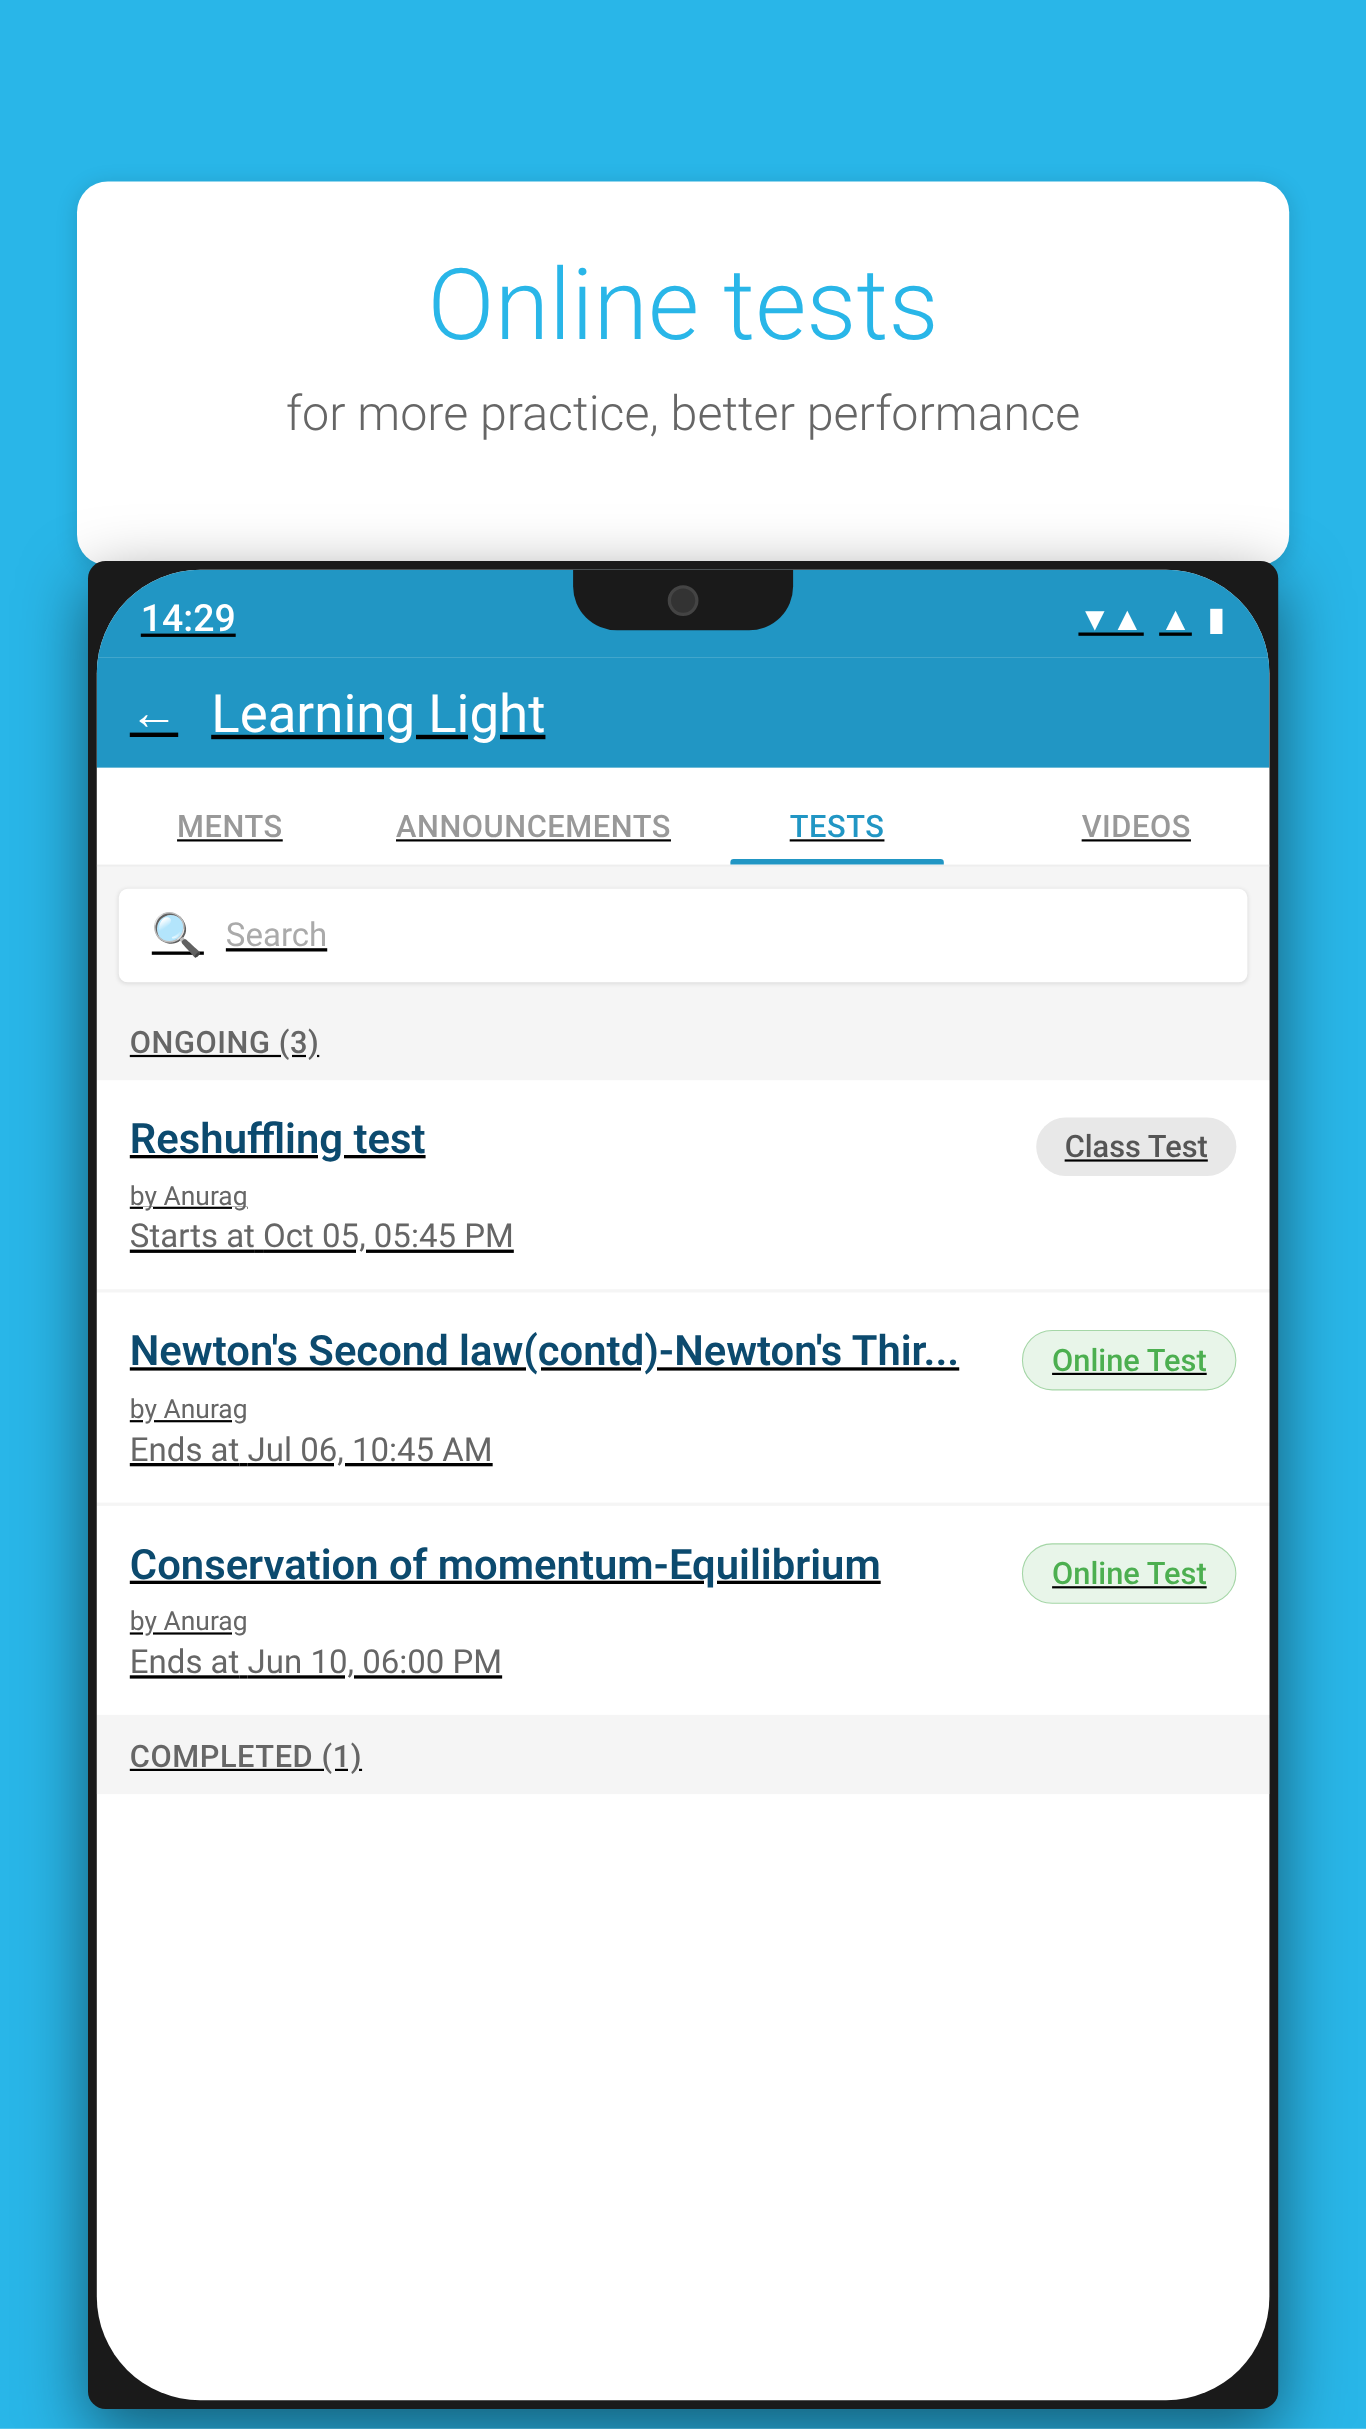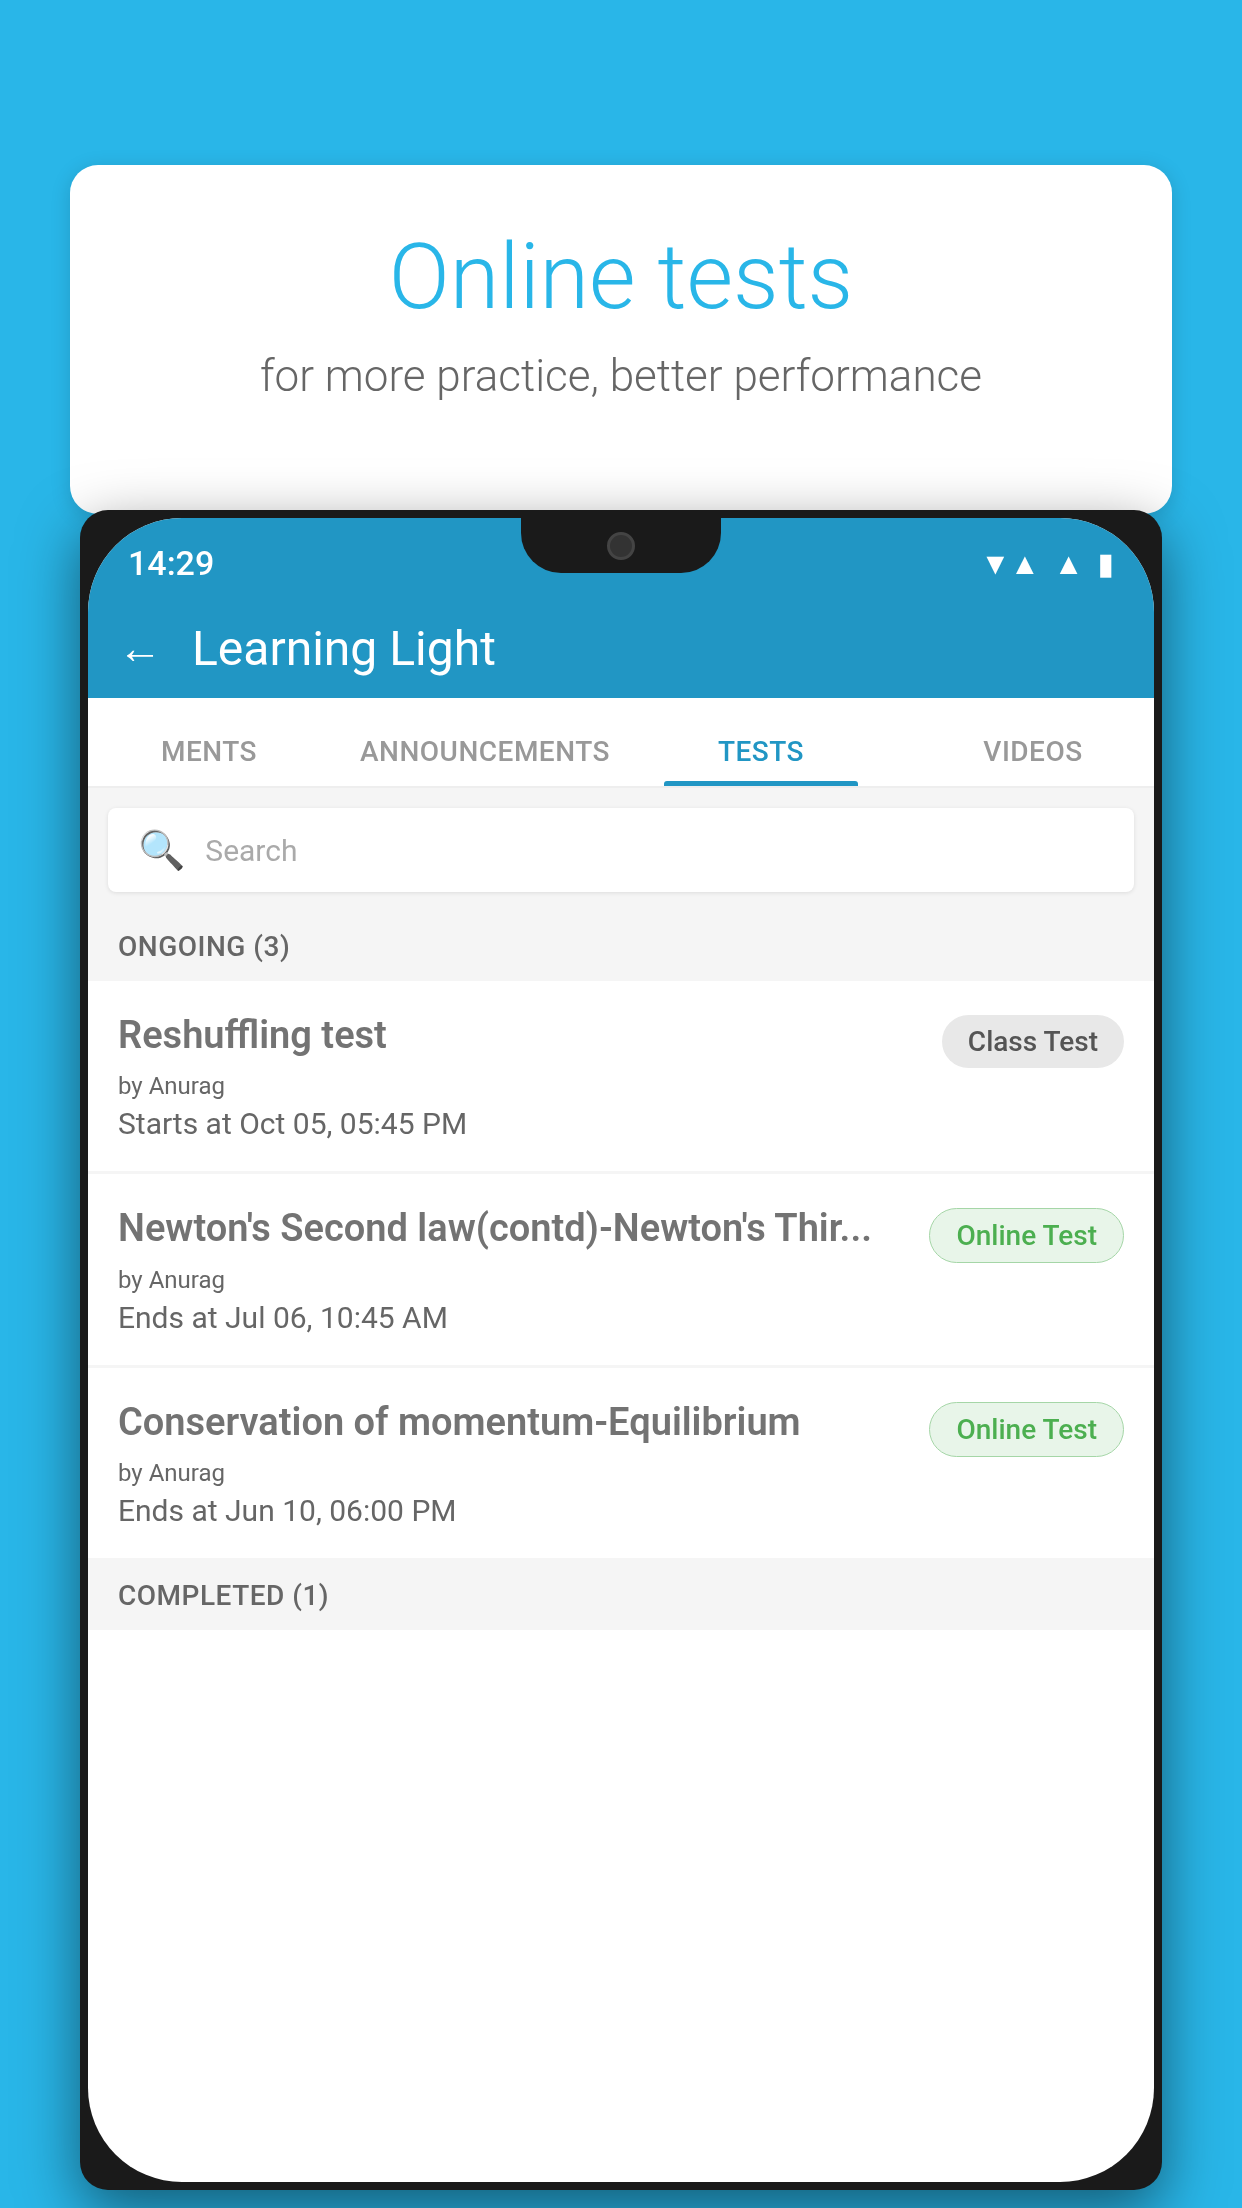--- a/index.html
+++ b/index.html
@@ -61,23 +61,24 @@
       left: 80px;
       right: 80px;
       bottom: 0;
     }
 
     .phone-frame {
       position: relative;
       width: 100%;
       height: 1680px;
       background: #1a1a1a;
-      border-radius: 28px;
+      border-radius: 16px;
       padding: 8px;
       box-shadow: 0 20px 60px rgba(0,0,0,0.5);
+      text-decoration: underline;
     }
 
     .phone-inner {
       width: 100%;
       height: 100%;
       border-radius: 94px;
       overflow: hidden;
       background: white;
       position: relative;
     }
@@ -243,21 +244,21 @@
     }
 
     .test-info {
       flex: 1;
       margin-right: 20px;
     }
 
     .test-name {
       font-size: 38px;
       font-weight: 600;
-      color: #737373;
+      color: #0c4a6e;
       margin-bottom: 12px;
       line-height: 1.3;
     }
 
     .test-by {
       font-size: 24px;
       color: #666;
       margin-bottom: 6px;
     }
 

